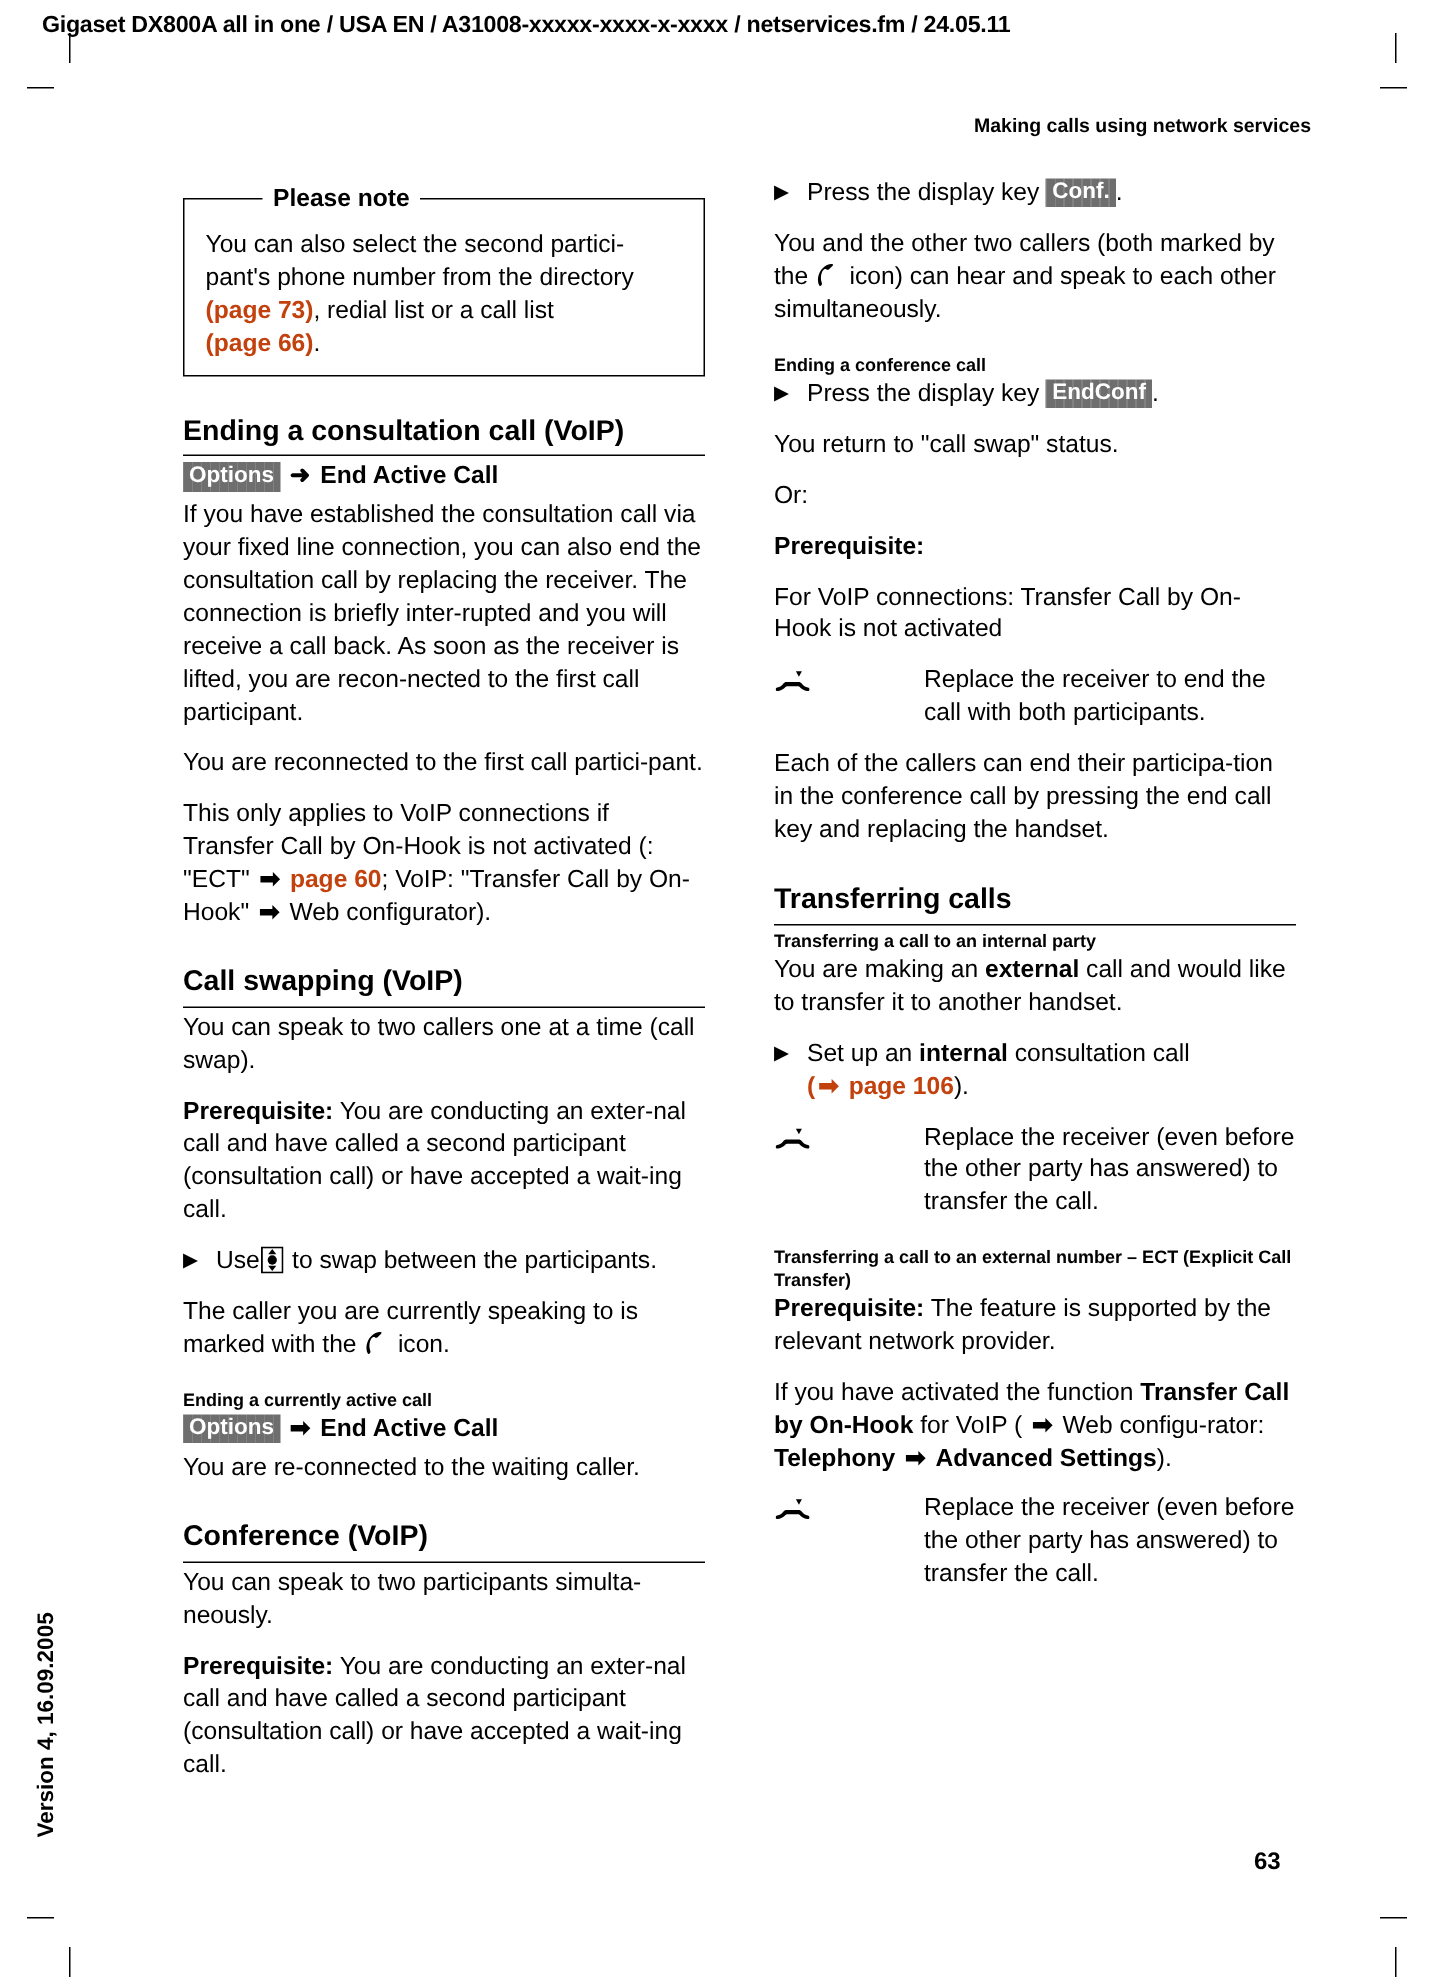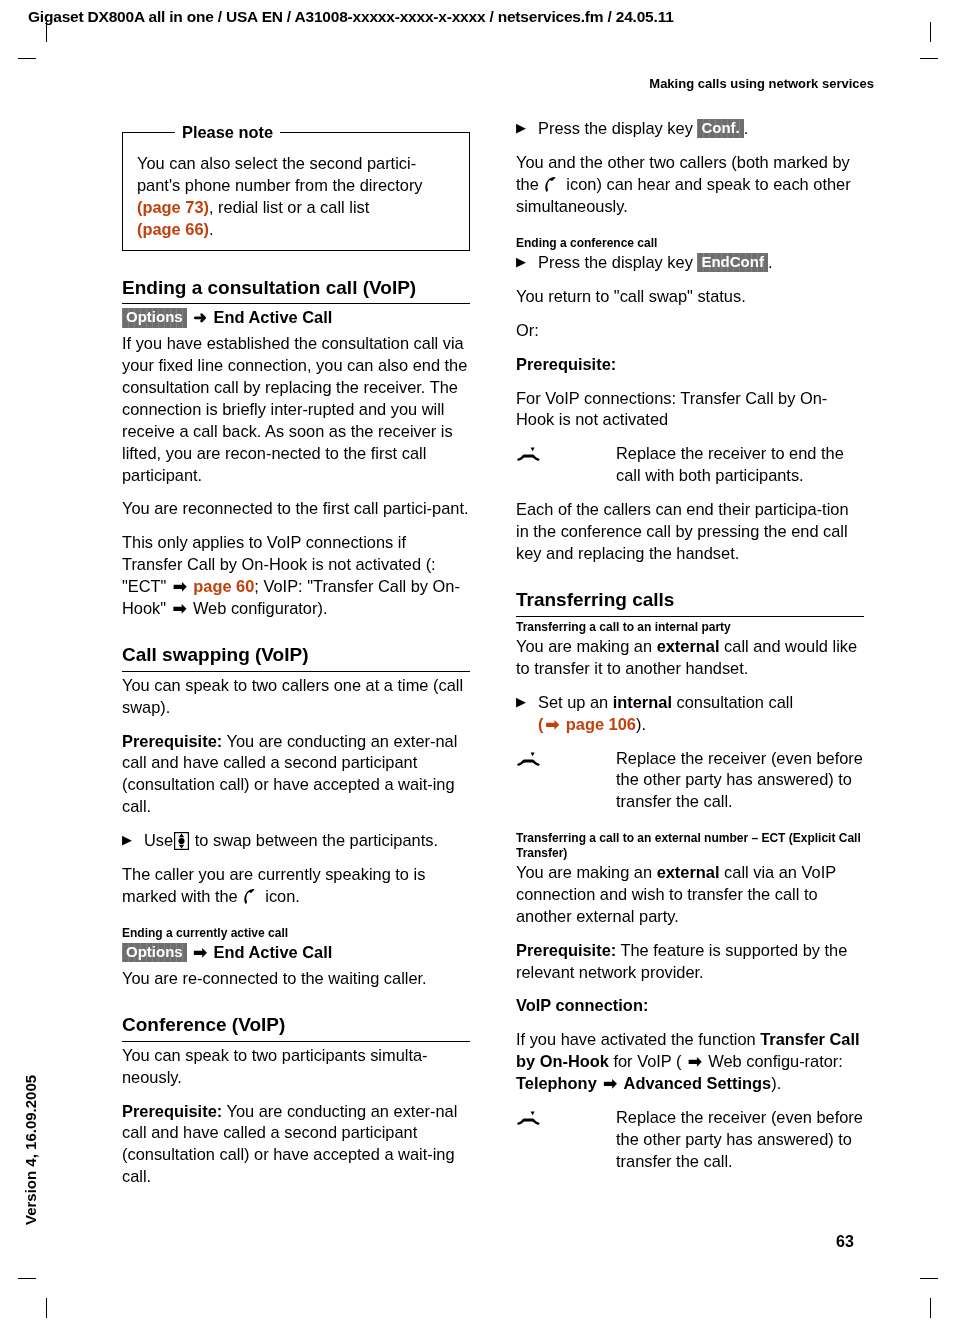--- a/index.html
+++ b/index.html
@@ -294,23 +294,21 @@
   </div>
   <div class="keyrow">
     <div class="kcell"><span class="icon-handset-onhook"><svg viewBox="0 0 30 16" width="30" height="16">
             <polygon points="14.6,0.5 18.6,0.5 16.6,4.2" fill="#000"></polygon>
             <path d="M1.2 12.6c0-0.6 0.3-1.1 1.0-1.2 1.6-0.3 3.2-1.4 4.0-2.6 0.5-0.8 1.3-1.2 2.3-1.2h7.8c1.0 0 1.8 0.4 2.3 1.2 0.8 1.2 2.4 2.3 4.0 2.6 0.7 0.1 1.0 0.6 1.0 1.2 0 0.8-0.6 1.3-1.5 1.1-2.2-0.5-3.8-1.5-4.8-2.6-0.4-0.45-0.8-0.6-1.4-0.6H8.9c-0.6 0-1.0 0.15-1.4 0.6-1.0 1.1-2.6 2.1-4.8 2.6-0.9 0.2-1.5-0.3-1.5-1.1z" fill="#000"></path>
           </svg></span></div>
     <div class="acell">Replace the receiver (even before the other party has answered) to transfer the call.</div>
   </div>
 
   <h2 class="sub">Transferring a call to an external number – ECT (Explicit Call Transfer)</h2>
-  <p><span>You are making an </span><b>external</b><span> call via an VoIP connection and wish to transfer the call to another external party.</span></p>
   <p><b>Prerequisite:</b><span> The feature is supported by the relevant network provider.</span></p>
-  <p class="b">VoIP connection:</p>
   <p><span>If you have activated the function </span><b>Transfer Call by On-Hook</b><span> for VoIP ( </span><span class="arw">➡</span><span> Web configu-rator: </span><b>Telephony</b><span> </span><span class="arw">➡</span> <b>Advanced Settings</b><span>).</span></p>
   <div class="keyrow">
     <div class="kcell"><span class="icon-handset-onhook"><svg viewBox="0 0 30 16" width="30" height="16">
             <polygon points="14.6,0.5 18.6,0.5 16.6,4.2" fill="#000"></polygon>
             <path d="M1.2 12.6c0-0.6 0.3-1.1 1.0-1.2 1.6-0.3 3.2-1.4 4.0-2.6 0.5-0.8 1.3-1.2 2.3-1.2h7.8c1.0 0 1.8 0.4 2.3 1.2 0.8 1.2 2.4 2.3 4.0 2.6 0.7 0.1 1.0 0.6 1.0 1.2 0 0.8-0.6 1.3-1.5 1.1-2.2-0.5-3.8-1.5-4.8-2.6-0.4-0.45-0.8-0.6-1.4-0.6H8.9c-0.6 0-1.0 0.15-1.4 0.6-1.0 1.1-2.6 2.1-4.8 2.6-0.9 0.2-1.5-0.3-1.5-1.1z" fill="#000"></path>
           </svg></span></div>
     <div class="acell">Replace the receiver (even before the other party has answered) to transfer the call.</div>
   </div>
 </div>
 

